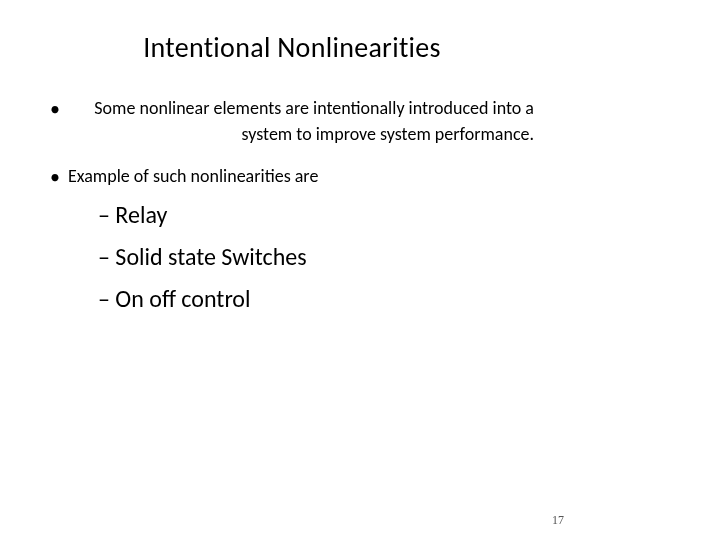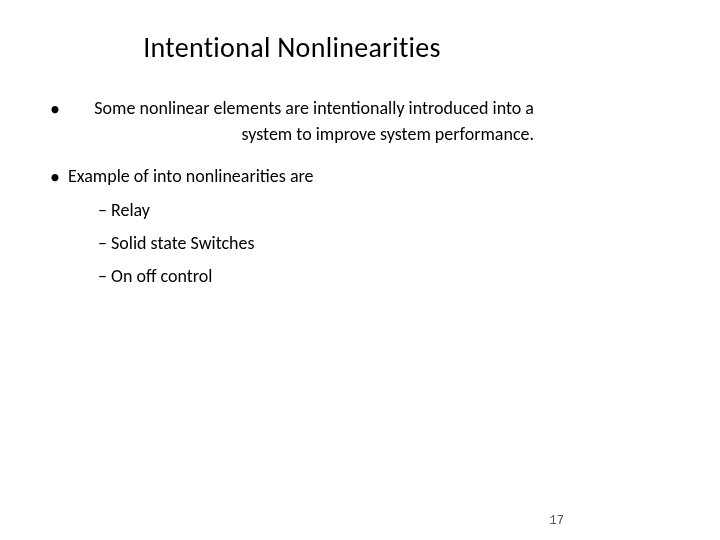--- a/index.html
+++ b/index.html
@@ -66,62 +66,62 @@
       line-height: 1.45;
       text-align: right;
     }
 
     .sub-bullets {
       margin-left: 30px;
       margin-top: 8px;
       display: flex;
       flex-direction: column;
       gap: 6px;
-      font-size: 18px;
+      font-size: 24px;
       line-height: 1.5;
     }
 
     .sub-bullet-item {
       display: flex;
       align-items: flex-start;
       gap: 8px;
       line-height: 1.5;
     }
 
     .sub-bullet-dash {
       flex-shrink: 0;
     }
 
     .page-number {
       position: absolute;
       bottom: 12px;
       right: 20px;
       font-size: 12px;
       color: #555555;
-      font-family: Liberation Mono, monospace;
+      font-family: Liberation Serif, serif;
     }
   </style>
 </head>
 <body>
 
 <div class="slide-container">
 
   <h1 class="slide-title">Intentional Nonlinearities</h1>
 
   <div class="slide-content">
 
     <div class="bullet-item">
       <span class="bullet-dot">•</span>
       <span class="bullet-text">Some  nonlinear  elements  are  intentionally introduced  into  a  system  to  improve  system performance.</span>
     </div>
 
     <div class="bullet-item">
       <span class="bullet-dot">•</span>
       <div style="flex:1;">
-        <span class="bullet-text">Example of into nonlinearities are</span>
+        <span class="bullet-text">Example of such nonlinearities are</span>
         <div class="sub-bullets">
           <div class="sub-bullet-item">
             <span class="sub-bullet-dash">– Relay</span>
           </div>
           <div class="sub-bullet-item">
             <span class="sub-bullet-dash">– Solid state Switches</span>
           </div>
           <div class="sub-bullet-item">
             <span class="sub-bullet-dash">– On off control</span>
           </div>

